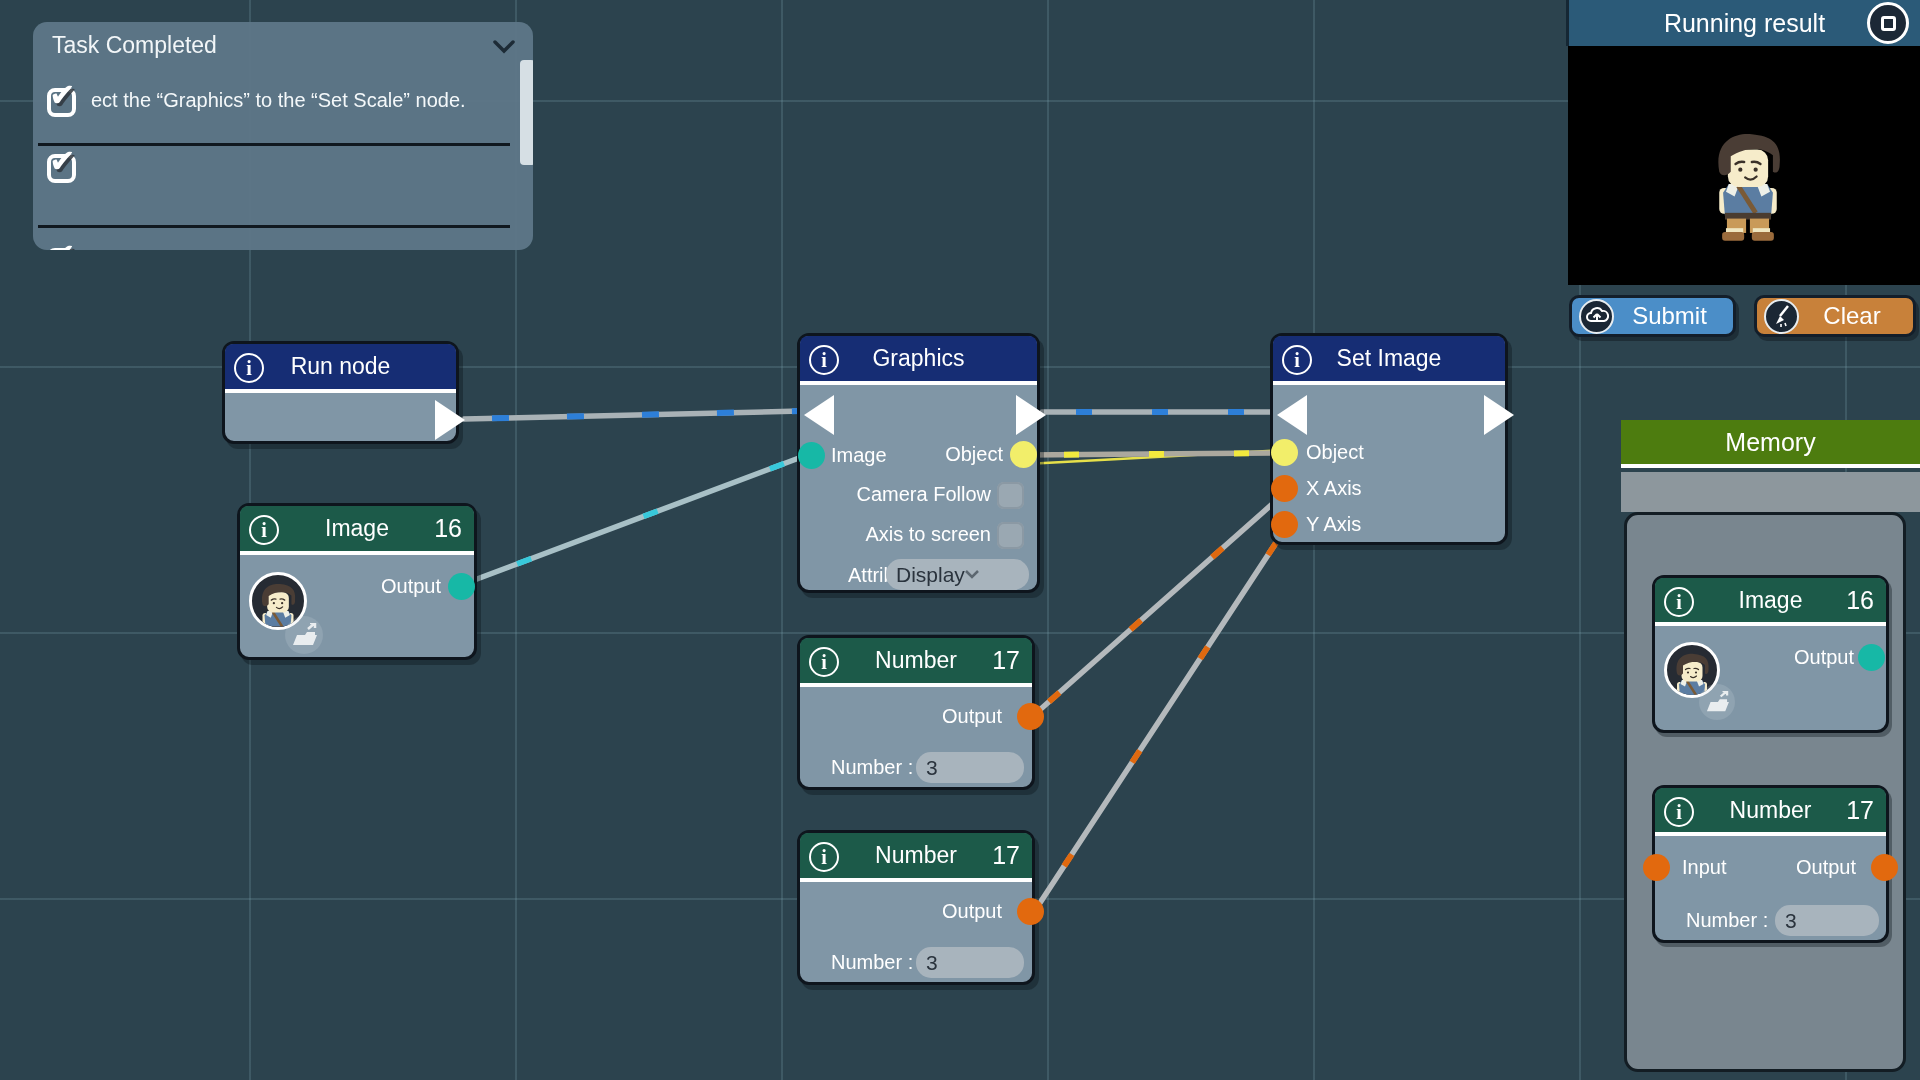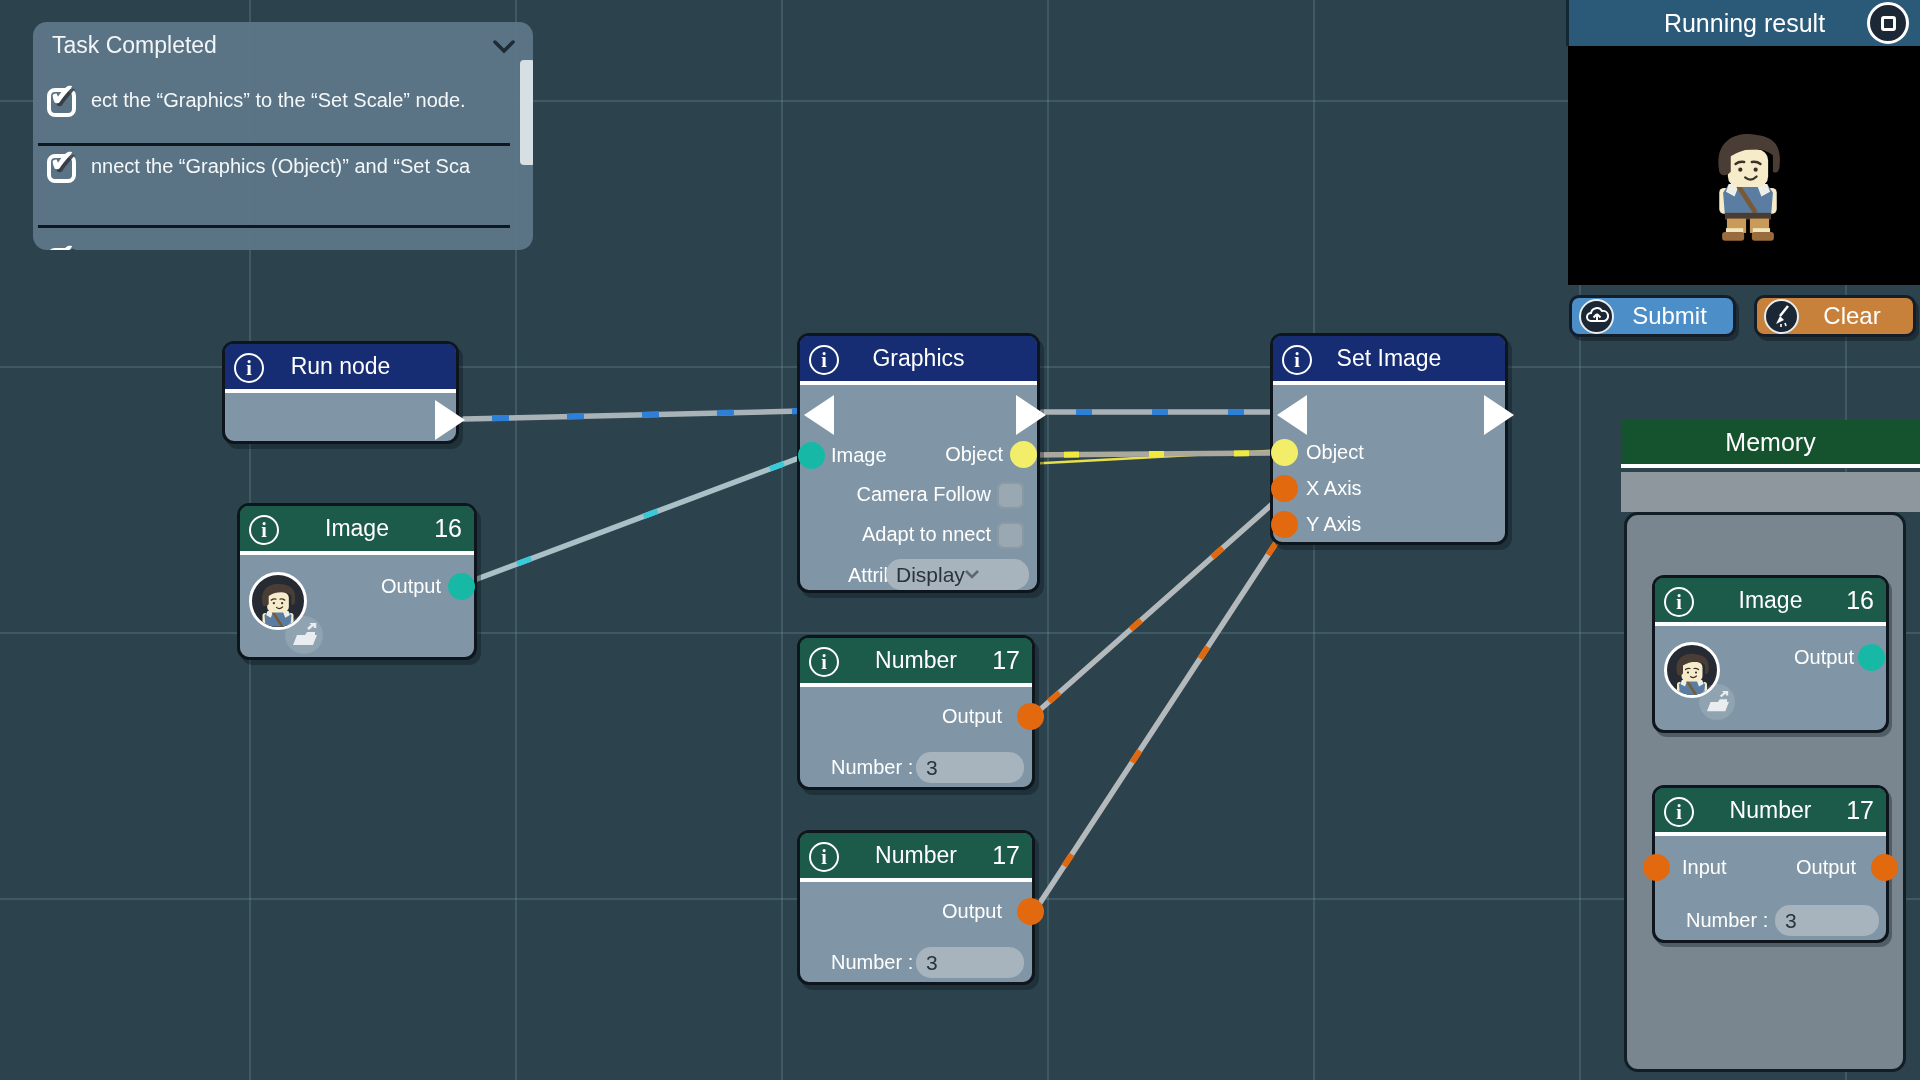--- a/index.html
+++ b/index.html
@@ -119,21 +119,21 @@
   .action-icon {
     width:35px; height:35px; margin-left:7px; border-radius:50%;
     background:#1b2734; border:2px solid #e8edf0;
     display:flex; align-items:center; justify-content:center;
   }
   .action-label { flex:1; text-align:center; font-size:24px; color:#fff; padding-right:8px; }
 
   
   #memory-header {
     left:1621px; top:420px; width:299px; height:48px; z-index:4;
-    background:#14532d; display:flex; align-items:center; justify-content:center;
+    background:#4d7c0f; display:flex; align-items:center; justify-content:center;
     border-bottom:4px solid #fff;
   }
   #memory-title { font-size:25px; color:#fff; }
   #memory-track { left:1621px; top:472px; width:299px; height:40px; background:#8d979d; z-index:4; }
   #memory-body {
     left:1624px; top:512px; width:282px; height:560px; z-index:4;
     background:#79868f; border:3px solid #131d24; border-radius:14px;
   }
   .mem-card {
     position:absolute; left:25px; width:237px; height:158px;
@@ -223,21 +223,21 @@
     <span class="node-title">Graphics</span>
   </div>
   <div class="tri-in" style="left:4px; top:59px;"></div>
   <div class="tri-out" style="right:-9px; top:59px;"></div>
   <div class="port" style="left:-2px; top:106px; background:#17b8a6;"></div>
   <span class="port-label" style="left:31px; top:108px;">Image</span>
   <span class="port-label" style="right:34px; top:107px;">Object</span>
   <div class="port" style="right:0px; top:105px; background:#f2ee6a;"></div>
   <span class="port-label" style="right:46px; top:147px;">Camera Follow</span>
   <div class="checkbox-empty" style="right:13px; top:146px;"></div>
-  <span class="port-label" style="right:46px; top:187px;">Adapt to nnect</span>
+  <span class="port-label" style="right:46px; top:187px;">Axis to screen</span>
   <div class="checkbox-empty" style="right:13px; top:186px;"></div>
   <span class="port-label" style="left:48px; top:228px;">Attribute</span>
   <div class="pill" style="left:86px; top:223px; width:143px; justify-content:flex-start;">
     <span>Display</span>
     <svg width="14" height="9" viewBox="0 0 14 9">
         <polyline points="1,1 7,7 13,1" fill="none" stroke="#5c6770" stroke-width="2.5"></polyline>
       </svg>
   </div>
 </div>
 
@@ -311,21 +311,20 @@
   </svg>
   <div class="task-row" style="top:62px; width:470px;">
     <span class="task-check-box"></span>
     <span class="task-check-glyph">✔</span>
     <span class="task-text">ect the “Graphics” to the “Set Scale” node.</span>
   </div>
   <div class="task-divider" style="top:121px;"></div>
   <div class="task-row" style="top:128px; width:470px;">
     <span class="task-check-box"></span>
     <span class="task-check-glyph">✔</span>
-    <span class="task-text">nnect the “Graphics (Object)” and “Set Sca</span>
   </div>
   <div class="task-divider" style="top:203px;"></div>
   <div class="task-row" style="top:222px; width:470px;">
     <span class="task-check-box"></span>
     <span class="task-check-glyph">✔</span>
   </div>
   <div class="task-scrollthumb"></div>
 </div>
 
 <div id="result-header" class="abs">

